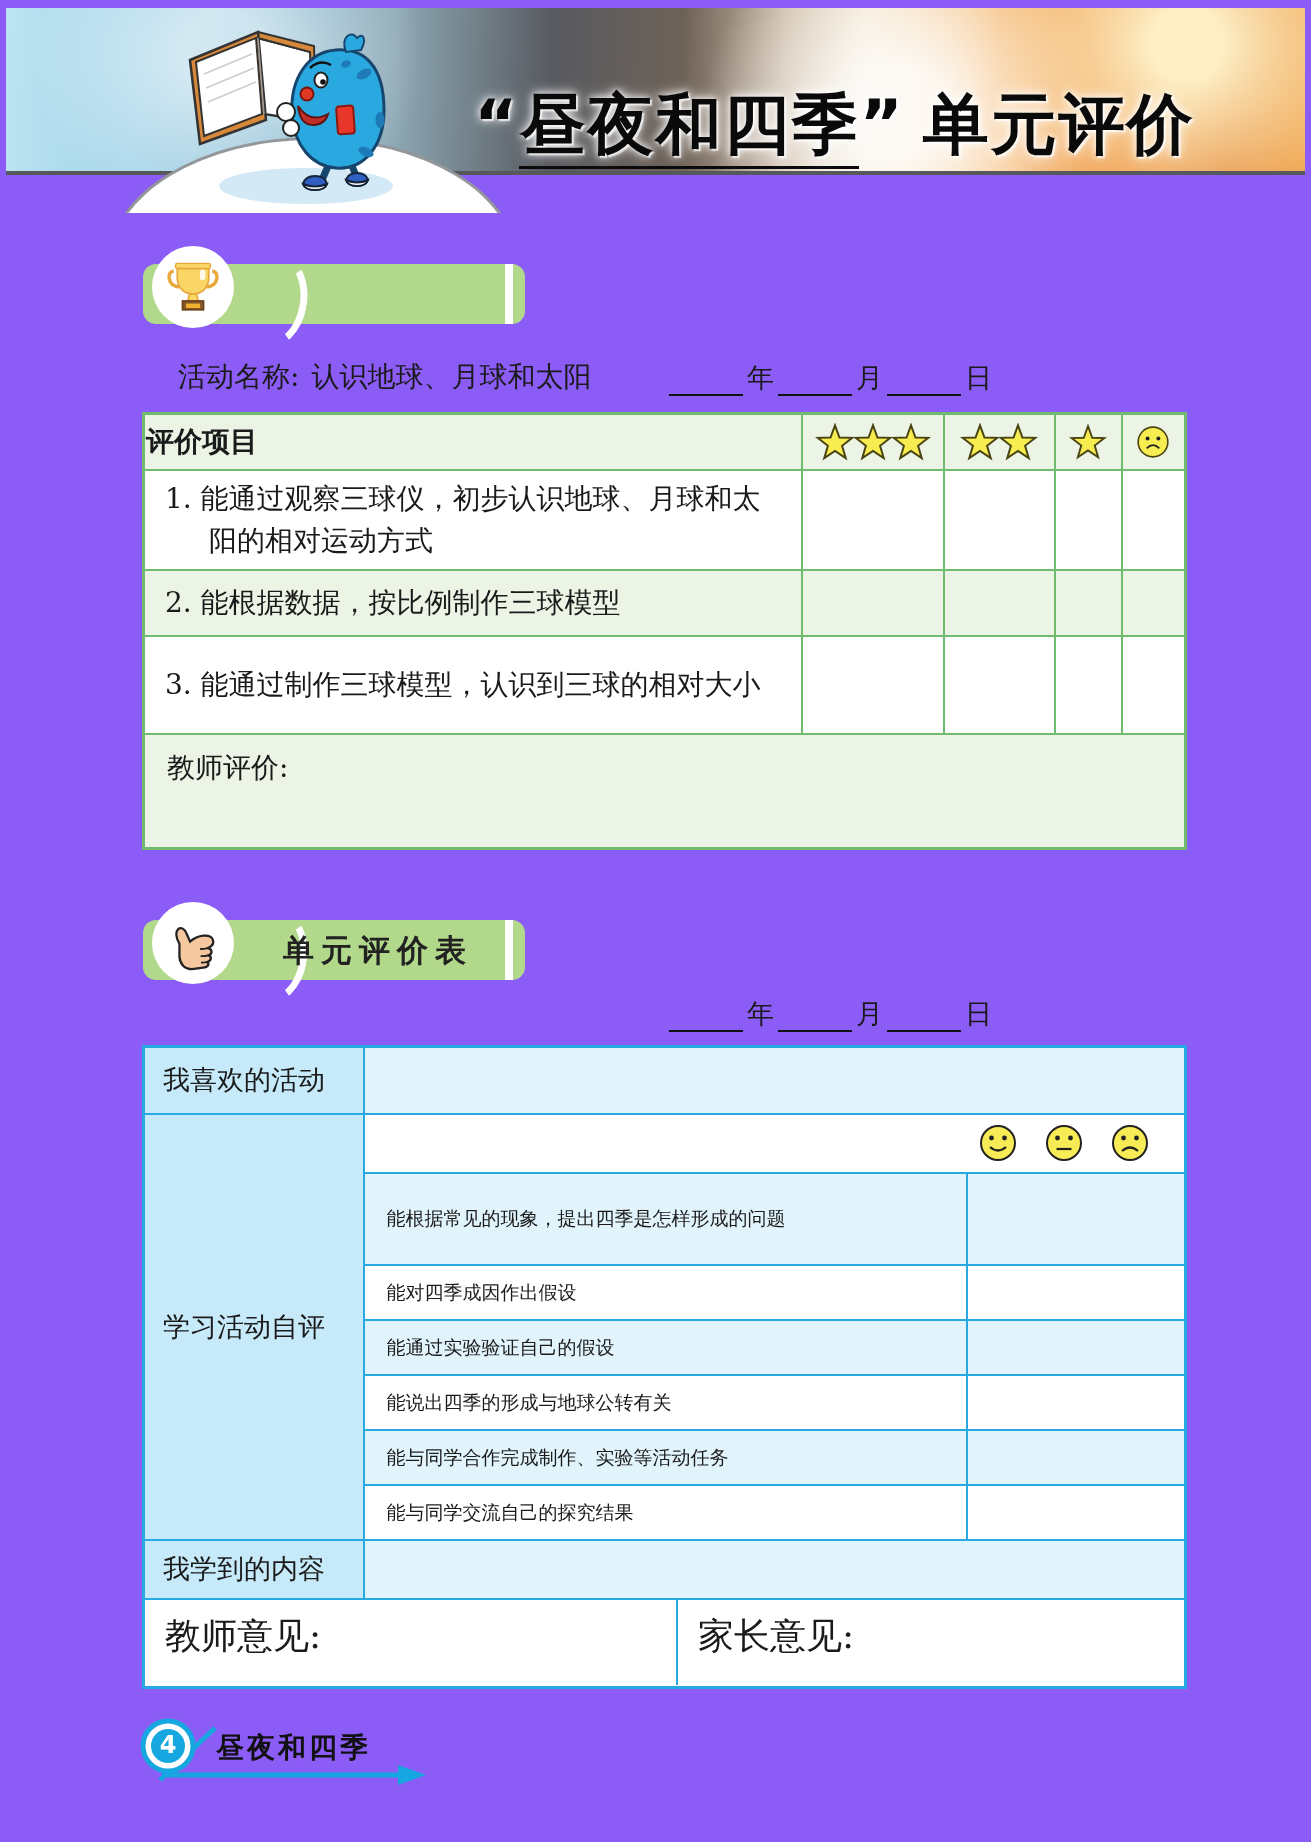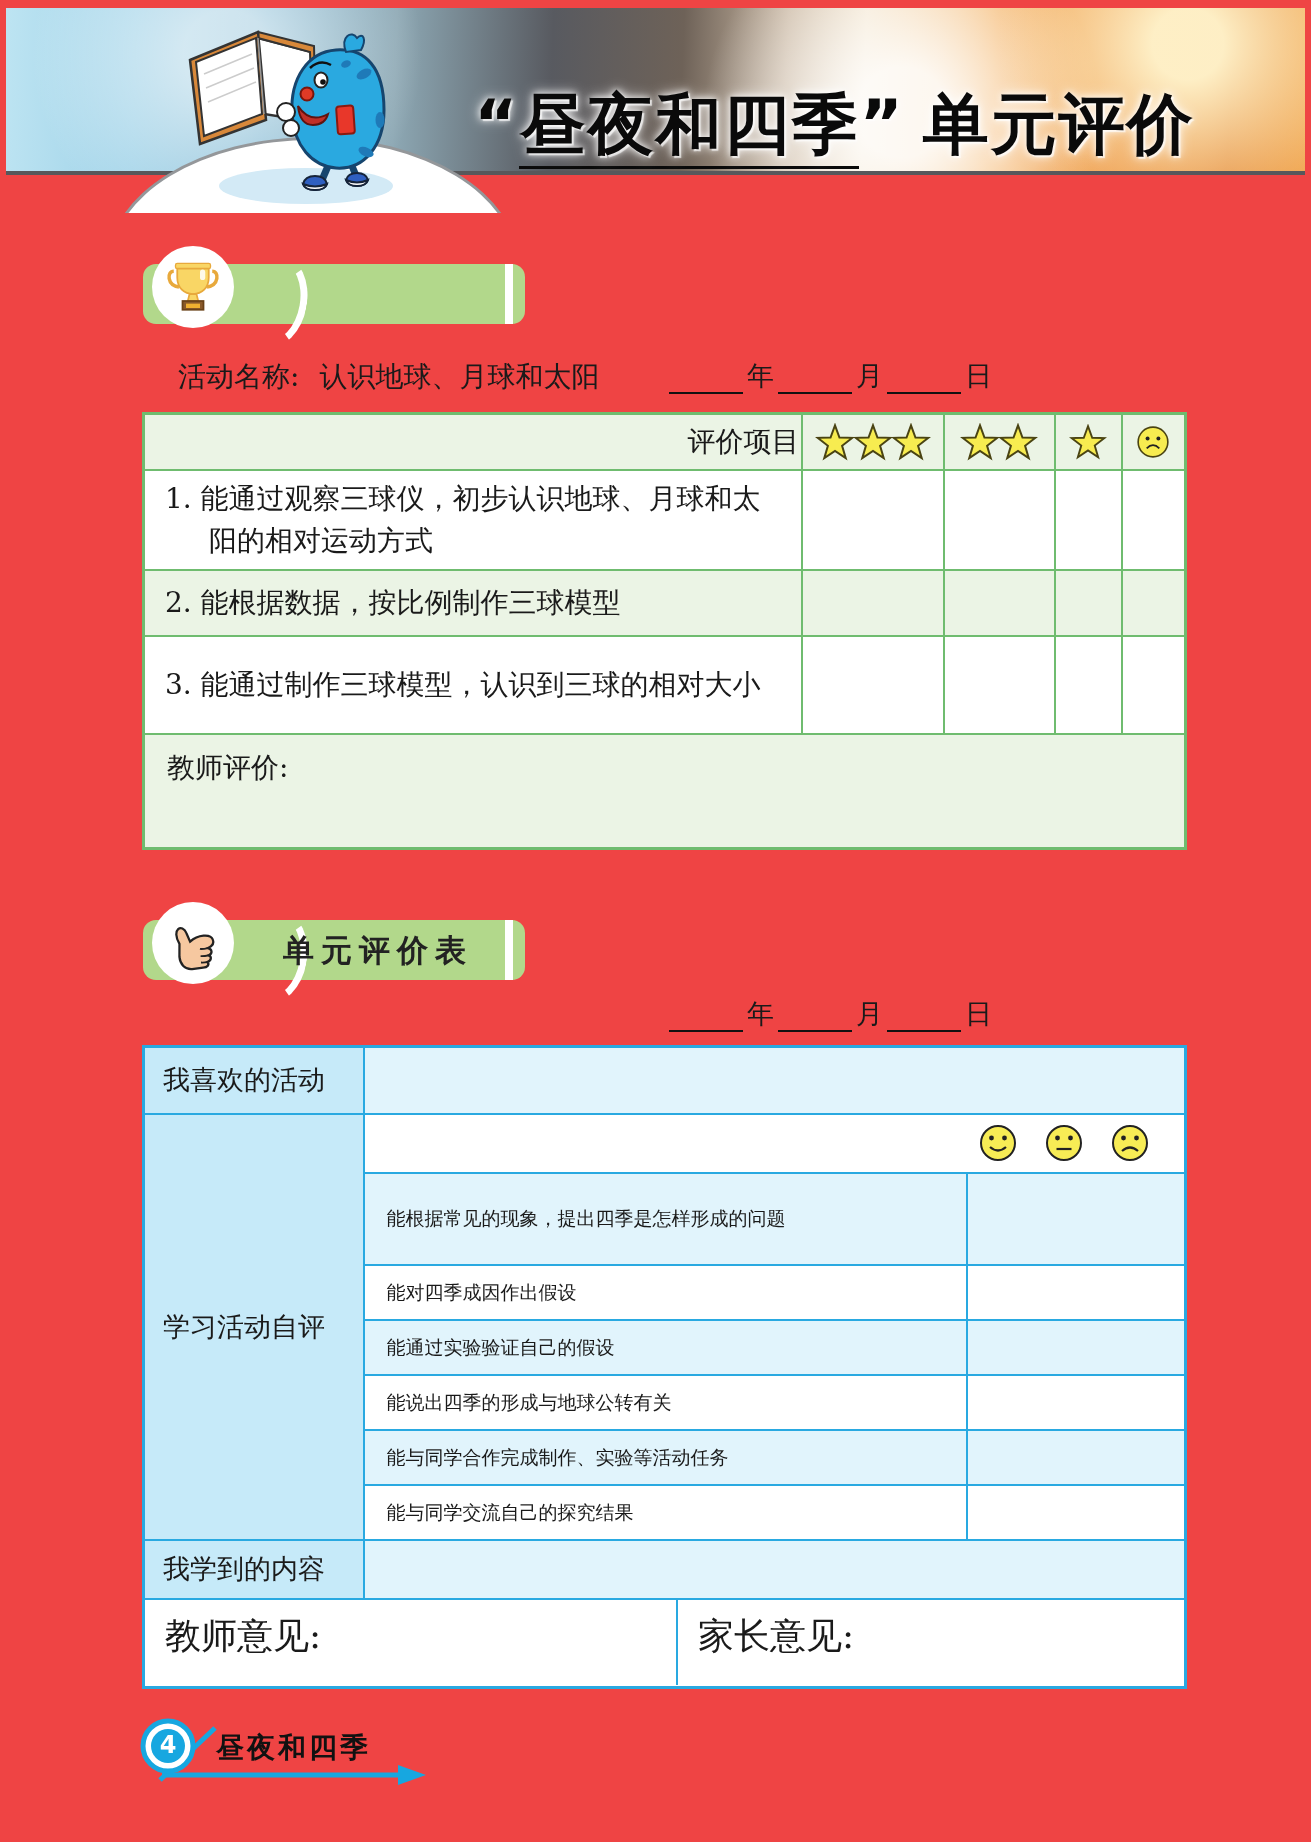--- a/index.html
+++ b/index.html
@@ -1,16 +1,16 @@
 <!DOCTYPE html>
 <html><head>
 <meta charset="utf-8">
 <style>
   html,body{margin:0;padding:0;background:#fff;}
-  .page{position:relative;width:1311px;height:1842px;background:#ef4444;overflow:hidden;
+  .page{position:relative;width:1311px;height:1842px;background:#8b5cf6;overflow:hidden;
         font-family:"DejaVu Sans",sans-serif;color:#1a1a1a;}
 
   
   .header-wrap{position:absolute;left:6px;top:8px;width:1299px;height:205px;overflow:hidden;}
   .header-bg{position:absolute;left:0;top:0;width:100%;height:163px;
     background:
       radial-gradient(circle at 91% 22%, rgba(255,244,205,.95) 0 3%, rgba(255,244,205,0) 16%),
       radial-gradient(circle at 69% 64%, rgba(255,255,255,.85) 0 5%, rgba(255,255,255,0) 22%),
       radial-gradient(circle at 17% 28%, rgba(255,255,255,.6) 0 4%, rgba(255,255,255,0) 18%),
       linear-gradient(92deg,#bde4f2 0%,#9fd2e8 10%,#7fb7d2 20%,#8da8b4 30%,#585a60 42%,
@@ -32,36 +32,36 @@
   .badge-bg{position:absolute;inset:0;background:#b2d88b;border-radius:13px;}
   .badge-bar{position:absolute;right:12px;top:0;bottom:0;width:8px;background:#fff;}
   .badge-arc{position:absolute;left:98px;top:-10px;width:52px;height:80px;
         border:7px solid transparent;border-right-color:#fff;border-radius:50%;transform:rotate(10deg);}
   .badge-circle{position:absolute;left:9px;top:-18px;width:82px;height:82px;background:#fff;
         border-radius:50%;display:flex;align-items:center;justify-content:center;}
   .badge-label{position:absolute;left:118px;right:30px;top:0;height:60px;line-height:60px;
         text-align:center;font-size:31px;font-weight:700;letter-spacing:7px;color:#222;}
 
   
-  .actline{position:absolute;left:142px;top:358px;width:1042px;display:flex;align-items:flex-start;
-        font-family:"DejaVu Serif",serif;font-size:28px;gap:8px;}
+  .actline{position:absolute;left:142px;top:358px;width:1042px;display:flex;align-items:flex-end;
+        font-family:"DejaVu Serif",serif;font-size:28px;}
   .act-label{margin-left:36px;}
   .act-name{margin-left:12px;}
   .datecluster{margin-left:auto;margin-right:192px;display:flex;align-items:flex-end;font-size:27px;}
   .blank{display:inline-block;width:74px;height:30px;border-bottom:2.5px solid #111;margin:0 4px;}
   .dateline2{position:absolute;left:142px;top:996px;width:1042px;display:flex;
         font-family:"DejaVu Serif",serif;}
 
   
   .t1{position:absolute;left:142px;top:412px;width:1042px;border-collapse:collapse;
       table-layout:fixed;border:3px solid #6fbc6f;}
   .t1 td{border:2px solid #6fbc6f;}
   .t1 .g{background:#ebf4e5;}
   .t1 .w{background:#fff;}
-  .t1 .head-label{text-align:right;font-size:28px;font-weight:400;}
+  .t1 .head-label{text-align:left;font-size:28px;font-weight:700;}
   .t1 .iconcell{text-align:center;vertical-align:middle;}
   .t1 .iconwrap{display:flex;justify-content:center;align-items:center;}
   .t1 .item{font-family:"DejaVu Serif",serif;font-size:28px;line-height:1.5;
         padding-left:64px;padding-right:16px;text-indent:-44px;vertical-align:middle;}
   .t1 .teacher{vertical-align:top;padding:14px 0 0 22px;
         font-family:"DejaVu Serif",serif;font-size:28px;}
   .star{width:40px;height:38px;margin:0 -1px;}
   .star-sm{width:38px;height:36px;}
 
   

